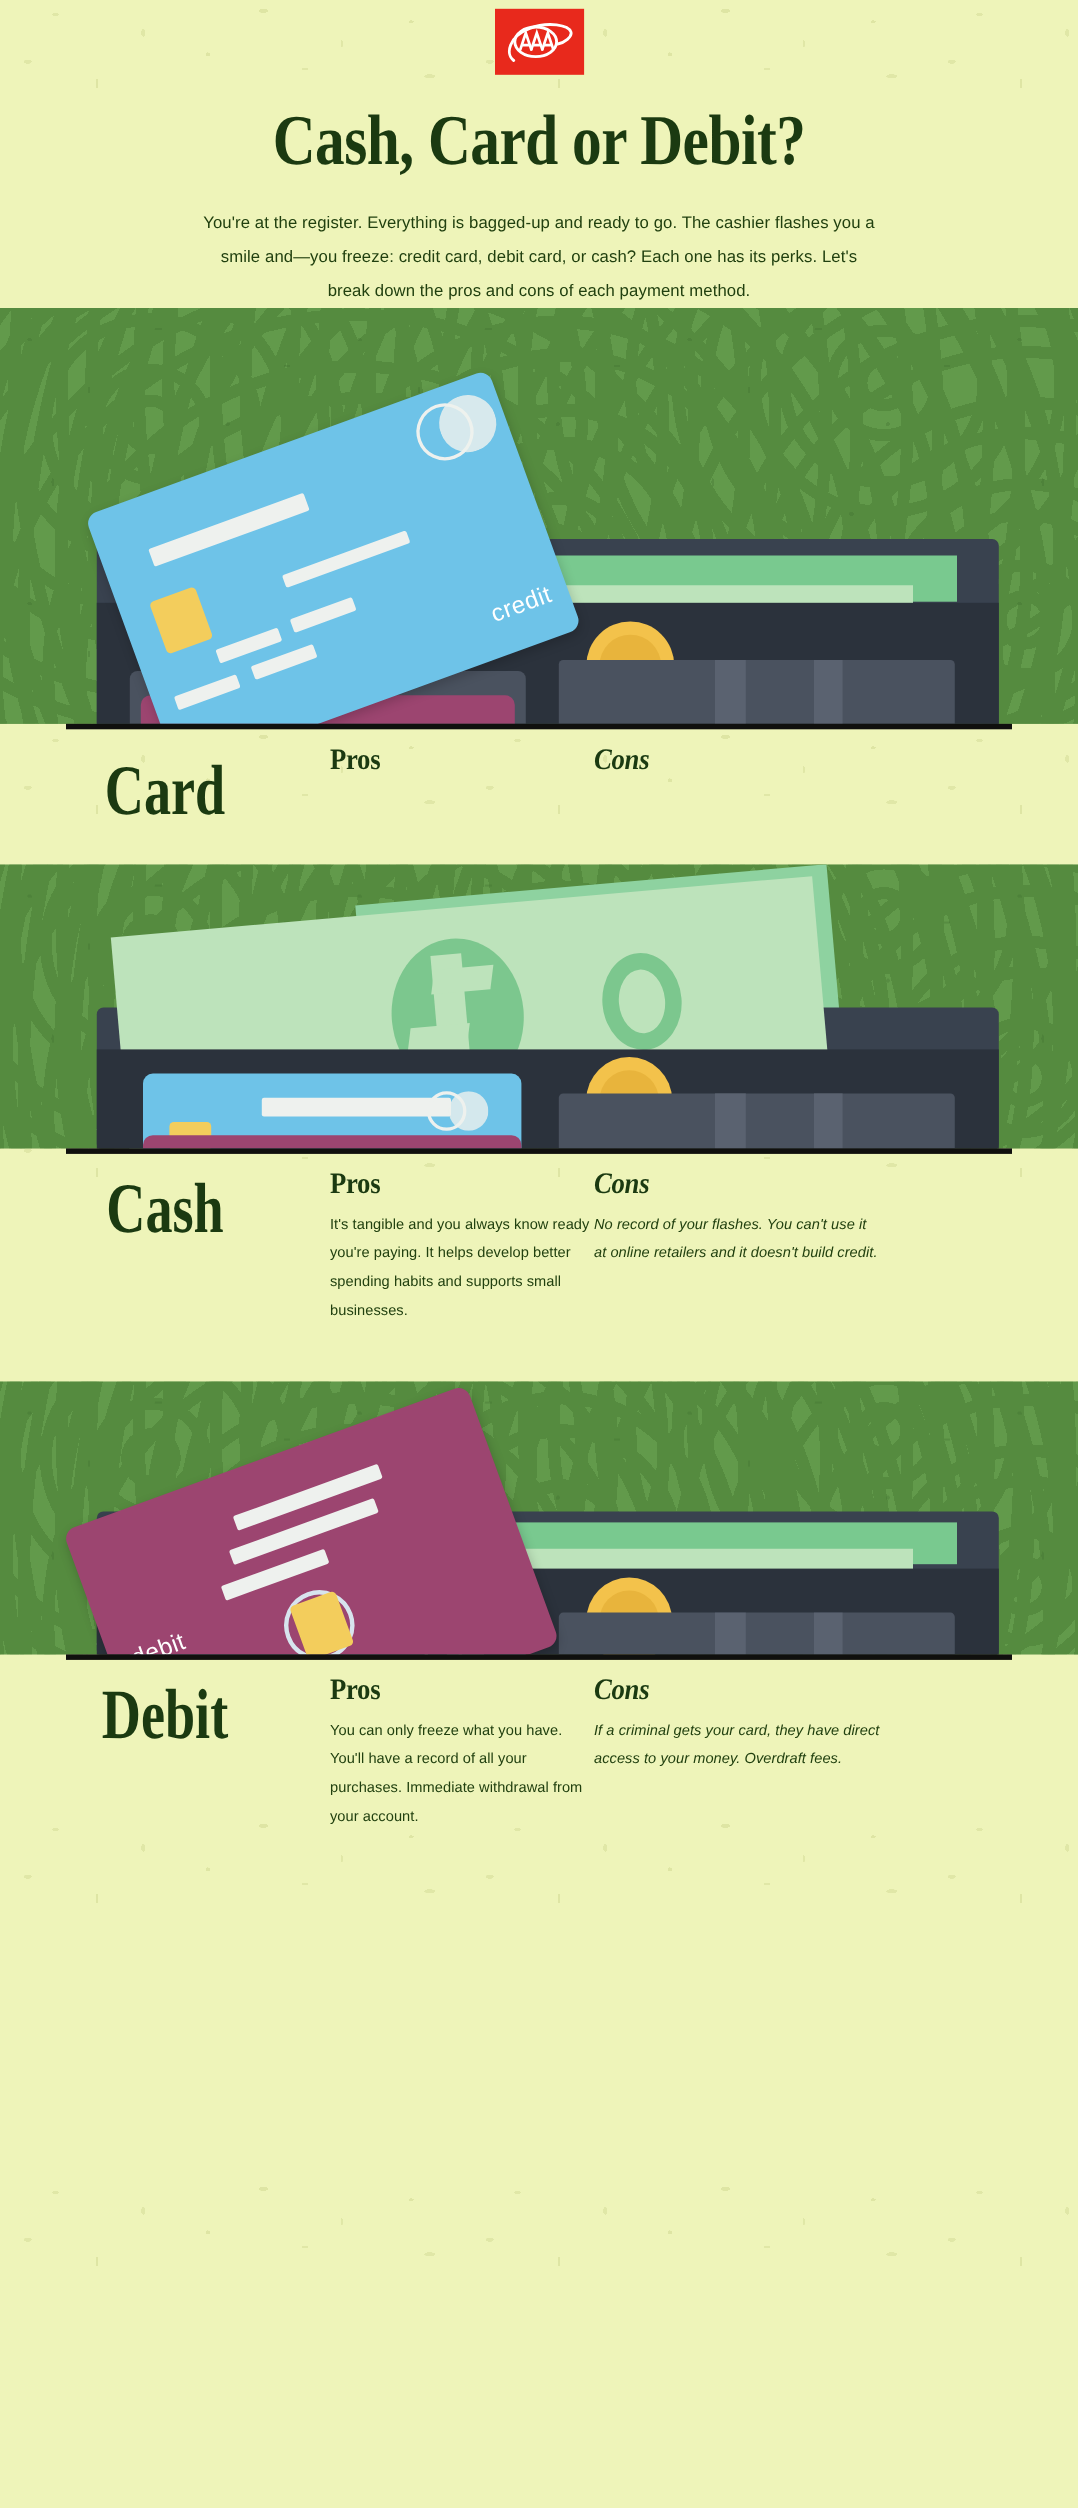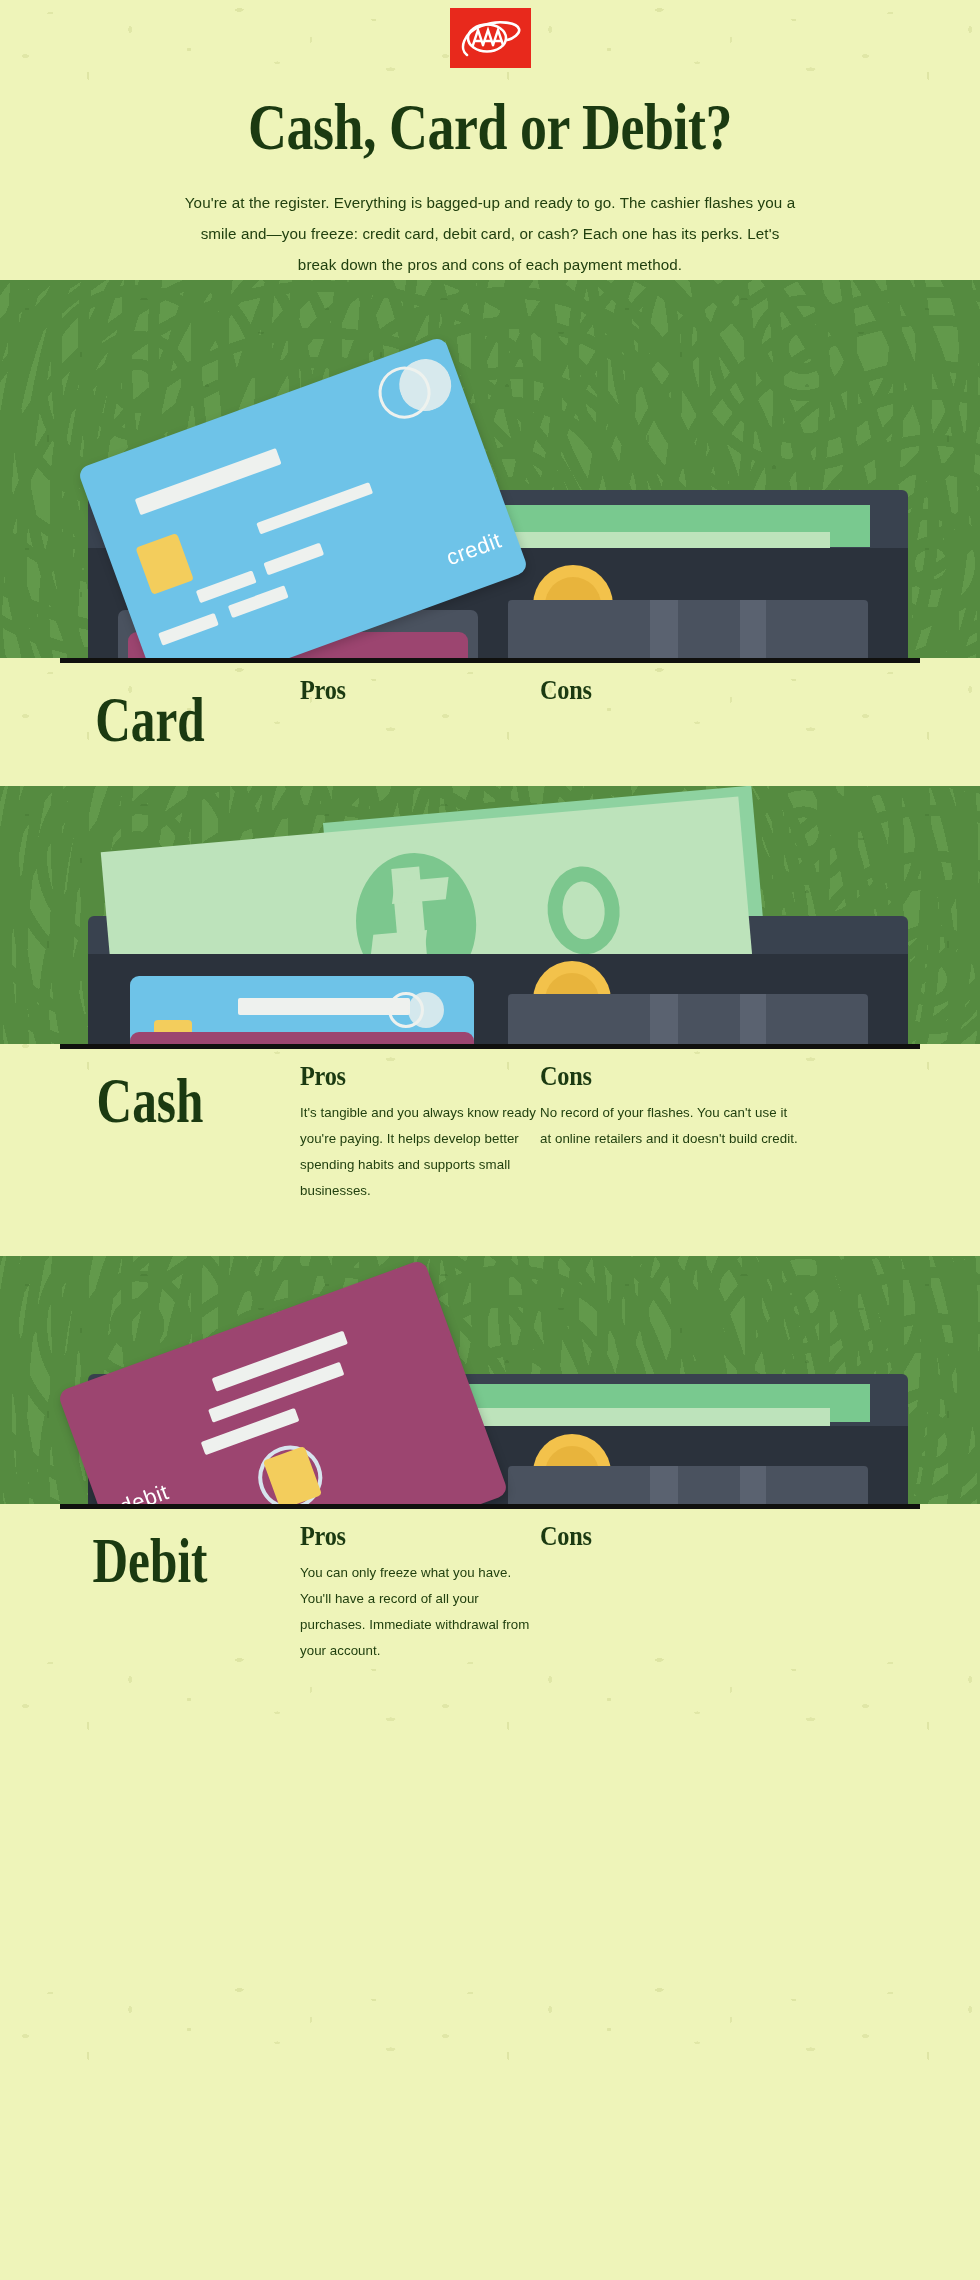--- a/index.html
+++ b/index.html
@@ -120,21 +120,21 @@
   .info-inner{ display:flex; padding:12px 0 0 0; }
   .method-name{
     width:300px; text-align:center;
     font-family:"Liberation Serif", serif;
     font-weight:700; font-size:56px; color:#1b3a11;
     transform:scaleX(.88) scaleY(1.15);
     line-height:1.05;
     padding-top:14px;
   }
   .col{ width:240px; }
-  .col.cons{ width:260px; }
+  .col.cons{ width:260px;font-style:italic; }
   .col h3{
     font-family:"Liberation Serif", serif;
     font-weight:700; font-size:27px; color:#1b3a11;
     transform:scaleX(.9); transform-origin:left center;
     margin-bottom:8px; letter-spacing:-.3px;
   }
   .col p{
     font-size:13.3px; line-height:1.95; color:#21400f;
     letter-spacing:.05px;
   }
@@ -288,15 +288,16 @@
 <div class="info">
   <div class="rule"></div>
   <div class="info-inner">
     <div class="method-name">Debit</div>
     <div class="col pros">
       <h3>Pros</h3>
       <p>You can only freeze what you have. You'll have a record of all your purchases. Immediate withdrawal from your account.</p>
     </div>
     <div class="col cons">
       <h3>Cons</h3>
+      <p>If a criminal gets your card, they have direct access to your money. Overdraft fees.</p>
     </div>
   </div>
 </div>
 
 </body></html>

